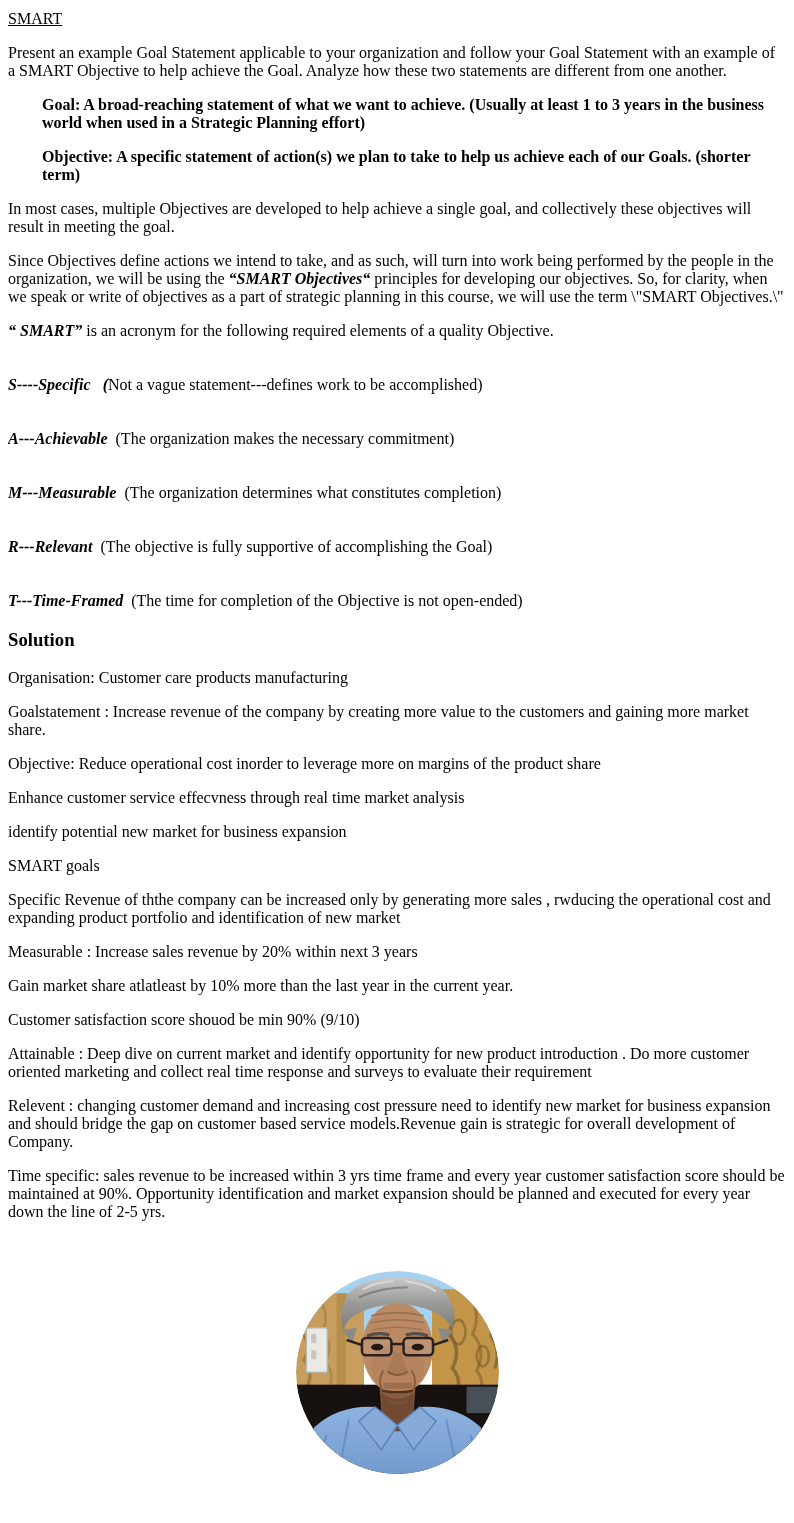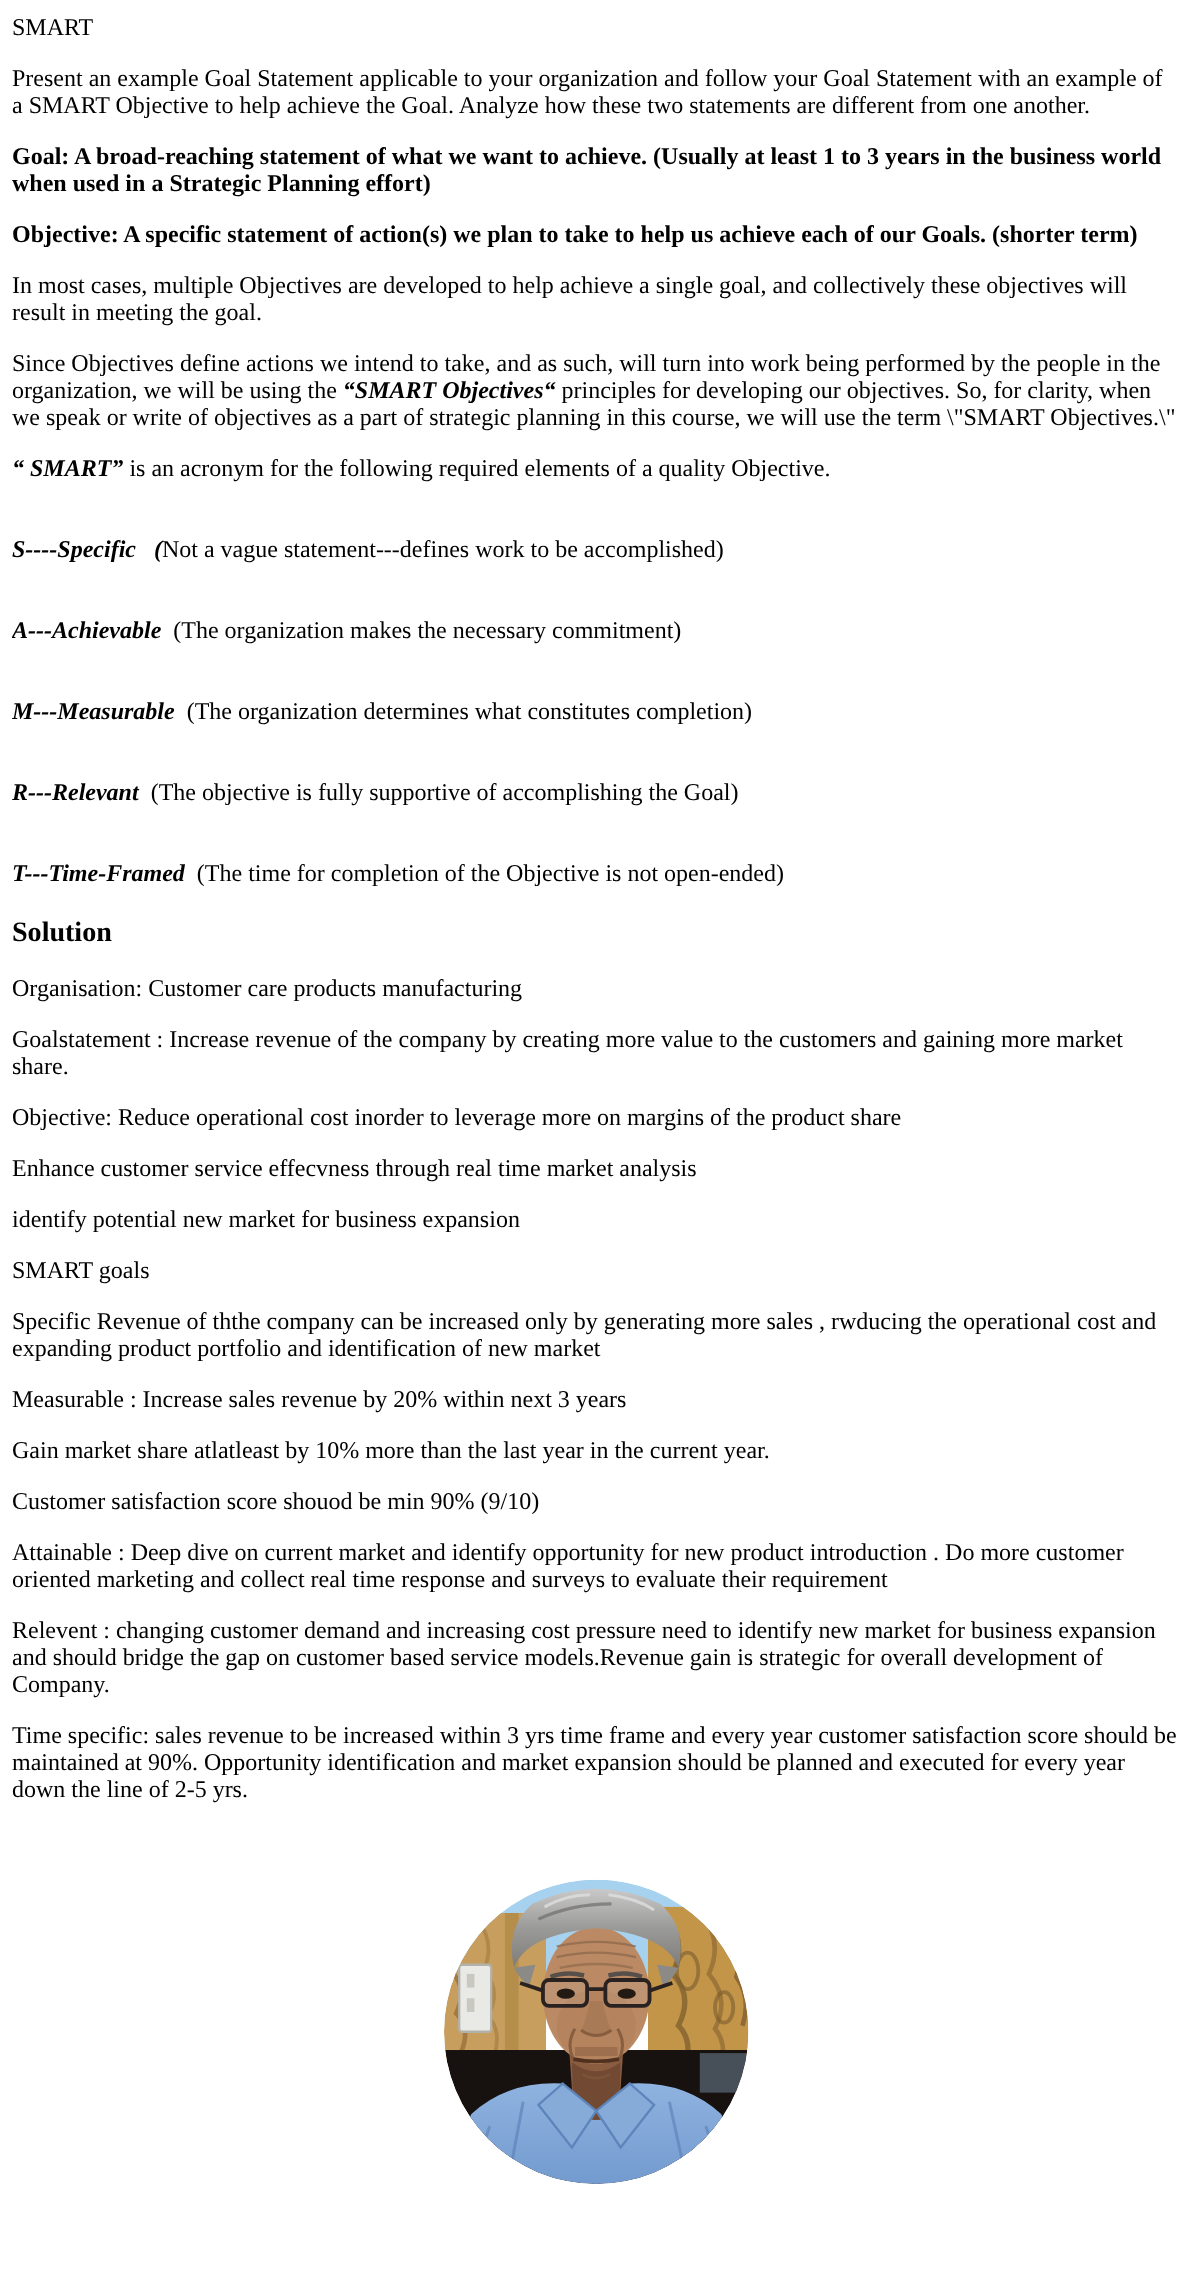--- a/index.html
+++ b/index.html
@@ -5,23 +5,23 @@
   html, body { background: #ffffff; }
   body {
     margin: 8px;
     width: 778px;
     font-family: "Liberation Serif", serif;
     font-size: 16px;
     color: #000000;
     line-height: normal;
   }
   p { margin: 16px 0; }
-  p.first { margin-top: 2px; }
+  p.first { margin-top: 2px; text-decoration: underline; }
   .b { font-weight: bold; font-style: italic; }
-  p.bold-para { font-weight: bold; }
+  p.bold-para { font-weight: bold; margin-left: 34px; }
   .acronym { white-space: pre-wrap; margin-top: 36px; }
   h3.solution-heading {
     font-size: 18.72px;
     font-weight: bold;
     margin: 18.7px 0;
     font-family: "Liberation Serif", serif;
   }
   .avatar-wrap {
     text-align: center;
     margin: 50px 0 0 0;

